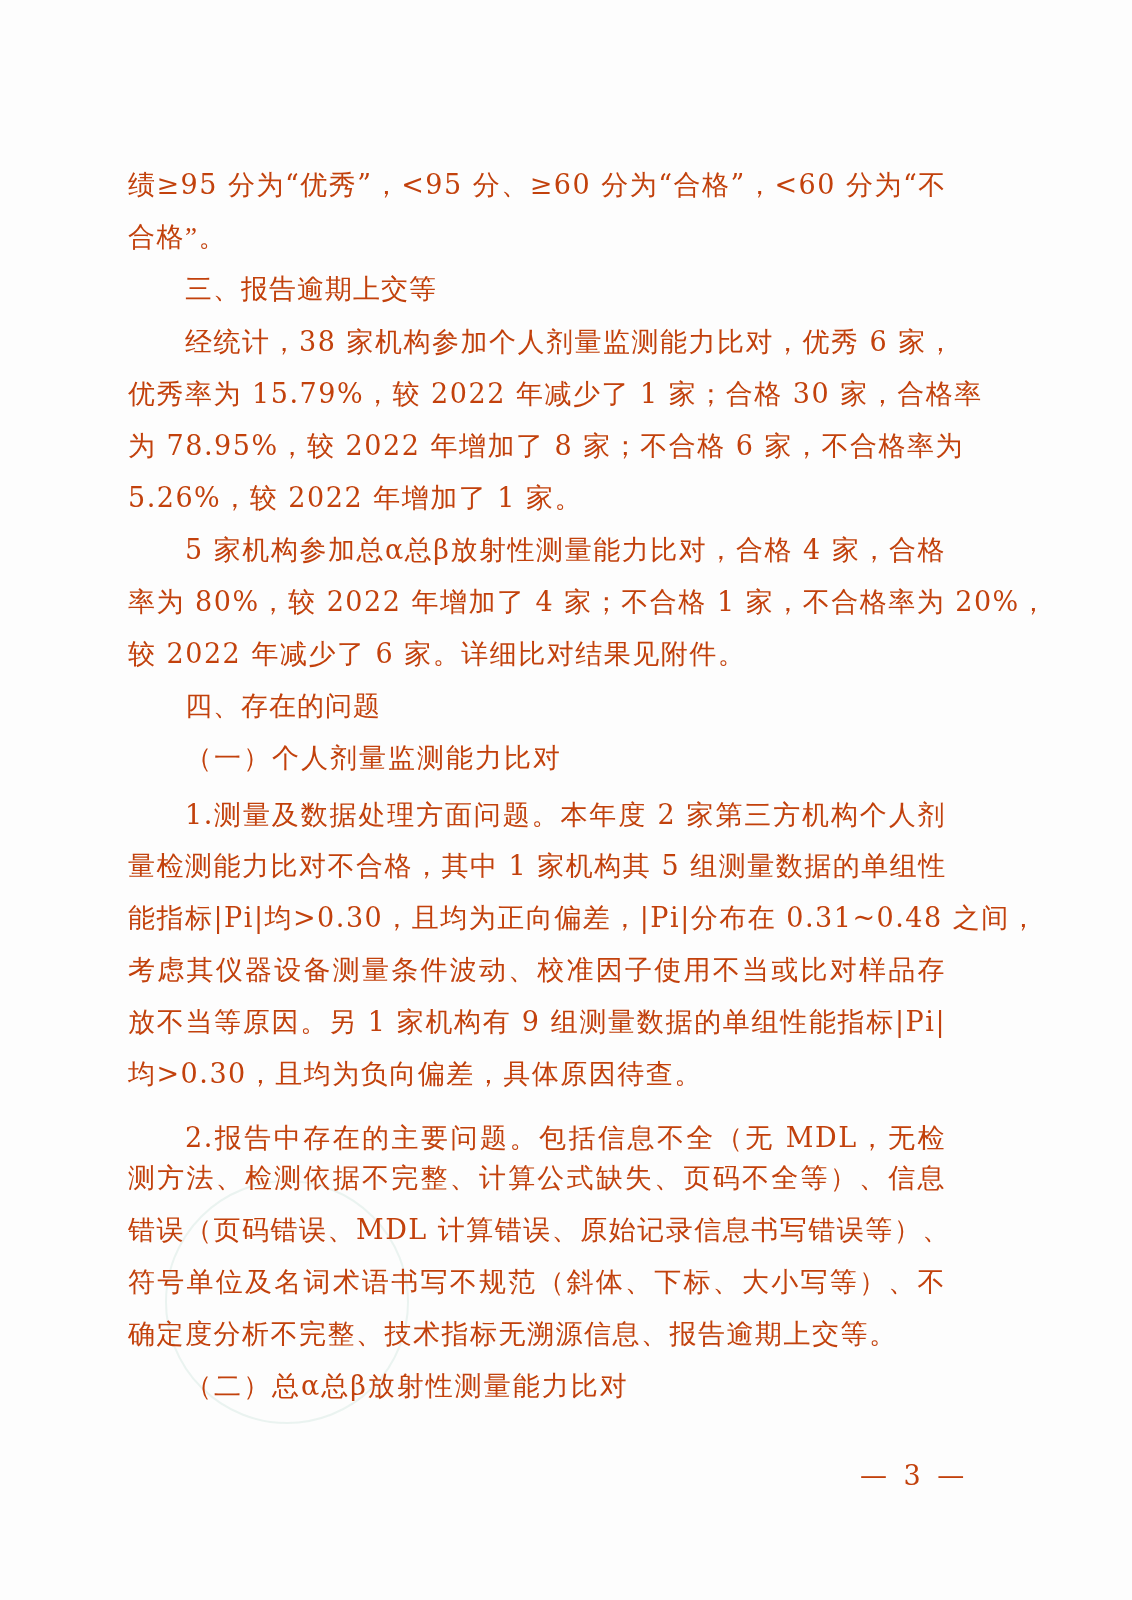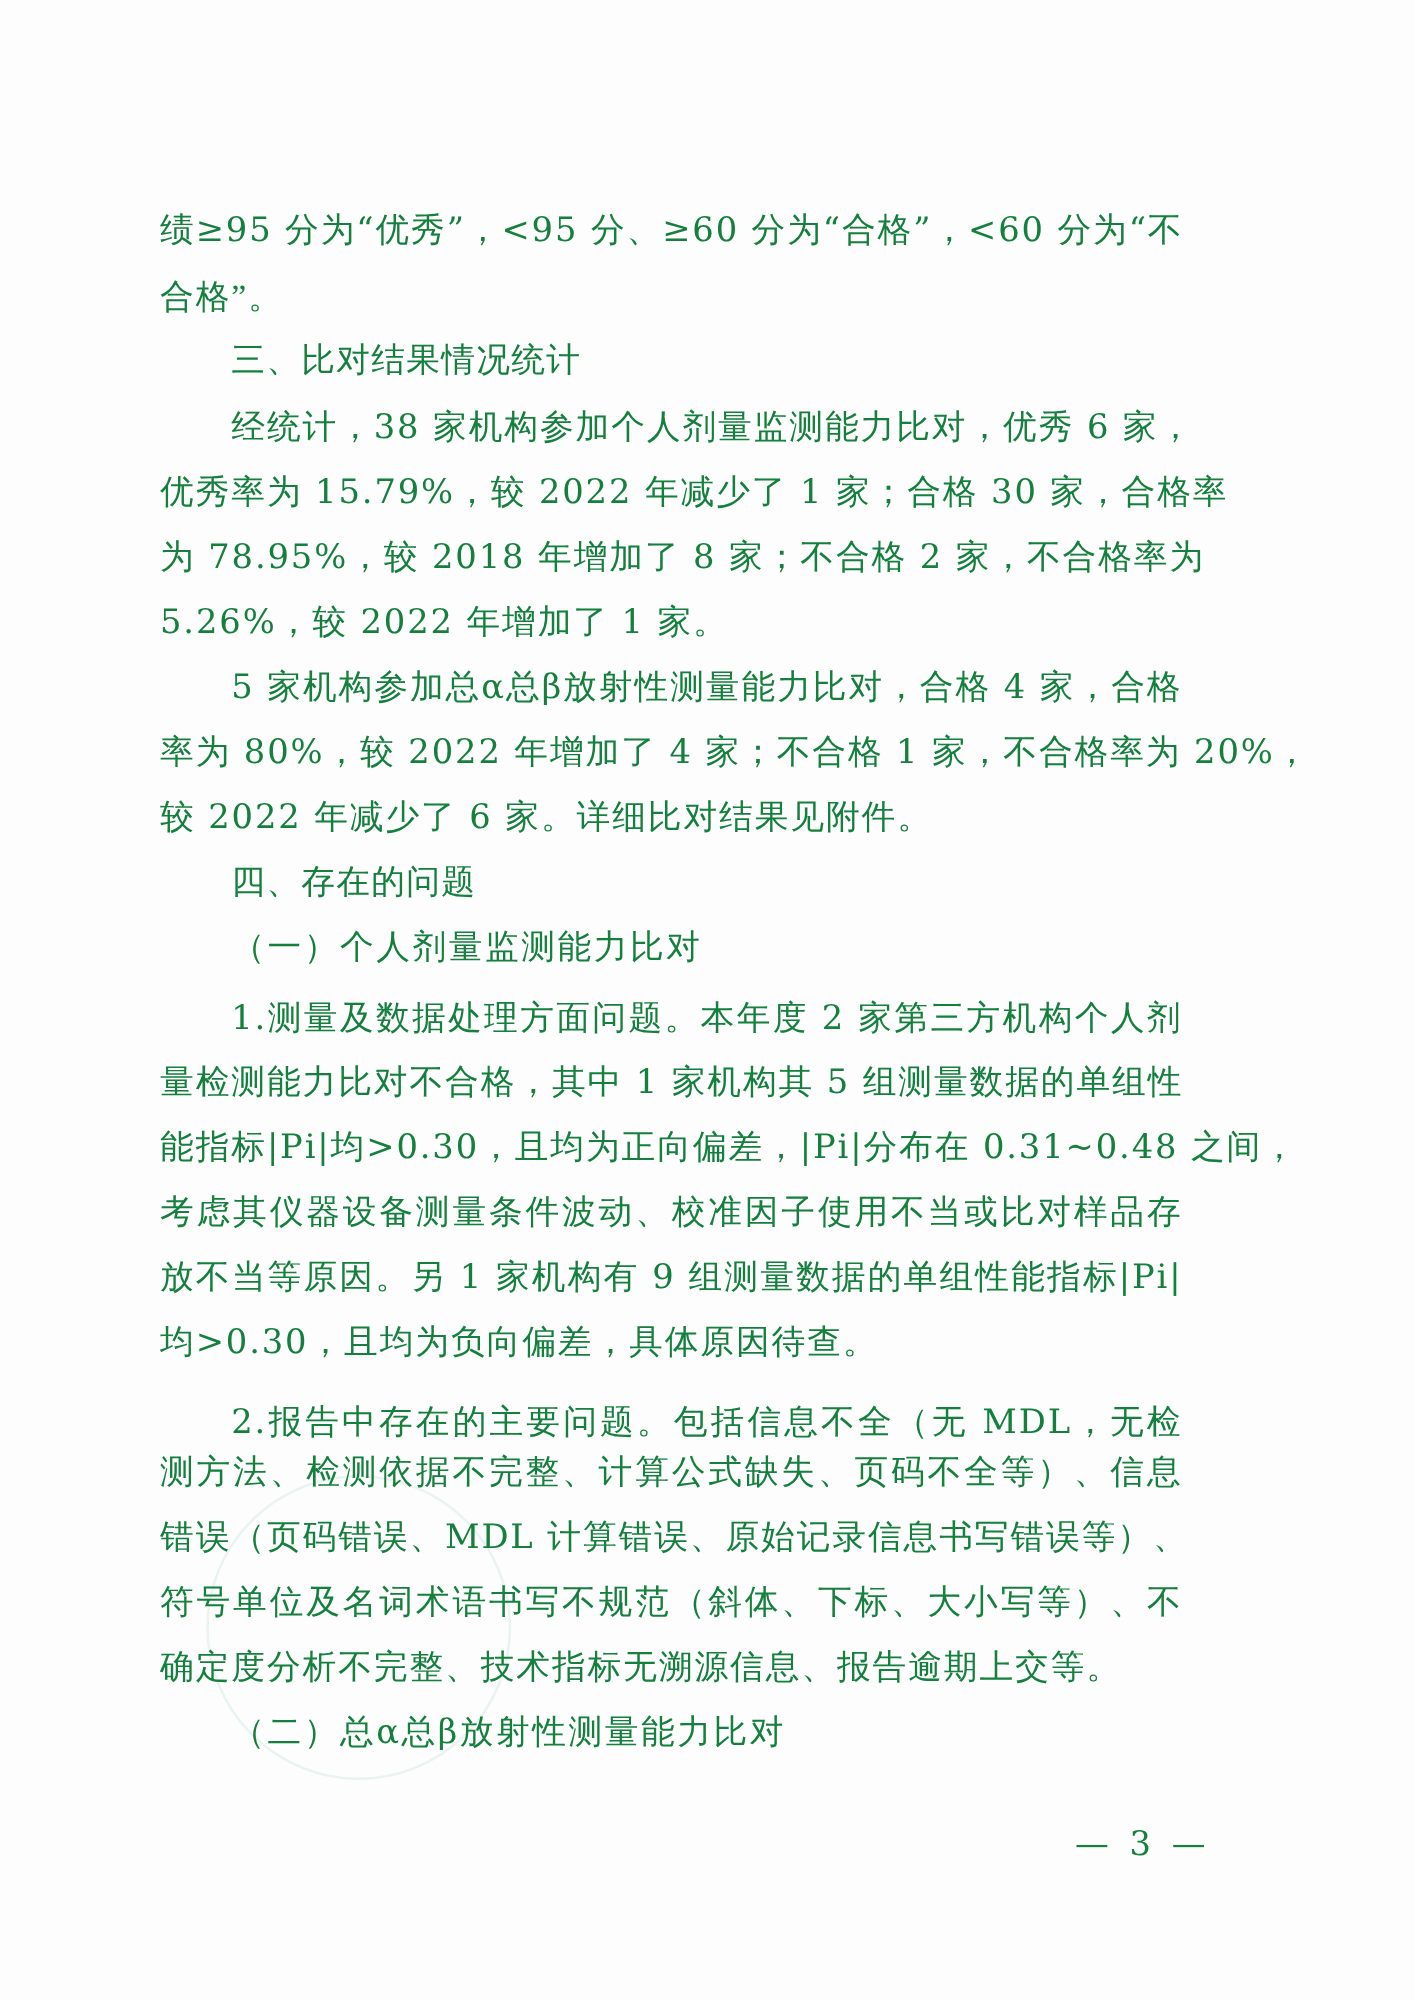--- a/index.html
+++ b/index.html
@@ -1,20 +1,20 @@
 <!DOCTYPE html>
 <html><head>
   <meta charset="utf-8">
   <style>
     html, body { margin: 0; padding: 0; background: #ffffff; }
     body { width: 1132px; height: 1600px; position: relative; overflow: hidden; }
     .page {
       position: absolute; left: 0; top: 0; width: 1132px; height: 1600px;
       background: #fdfdfd;
-      color: #15803d;
+      color: #c2410c;
       font-family: "DejaVu Serif", "Liberation Serif", serif;
     }
     .line {
       position: absolute;
       left: 128px;
       width: 818px;
       font-size: 27px;
       line-height: 36px;
       white-space: nowrap;
       letter-spacing: 1.5px;
@@ -42,24 +42,24 @@
     }
   </style>
 </head>
 <body>
 
 <div class="page">
   <div class="stamp"></div>
   <div id="lines">
       <div class="line" style="top: 167px;">绩≥95 分为“优秀”，&lt;95 分、≥60 分为“合格”，&lt;60 分为“不</div>
       <div class="line last" style="top: 219px; font-family: Liberation Serif, serif;">合格”。</div>
-      <div class="line heading indent" style="top: 271px;">三、比对结果情况统计</div>
+      <div class="line heading indent" style="top: 271px;">三、报告逾期上交等</div>
       <div class="line indent" style="top: 324px;">经统计，38 家机构参加个人剂量监测能力比对，优秀 6 家，</div>
       <div class="line" style="top: 376px;">优秀率为 15.79%，较 2022 年减少了 1 家；合格 30 家，合格率</div>
-      <div class="line" style="top: 428px;">为 78.95%，较 2018 年增加了 8 家；不合格 2 家，不合格率为</div>
+      <div class="line" style="top: 428px;">为 78.95%，较 2022 年增加了 8 家；不合格 6 家，不合格率为</div>
       <div class="line last" style="top: 480px;">5.26%，较 2022 年增加了 1 家。</div>
       <div class="line indent" style="top: 532px;">5 家机构参加总α总β放射性测量能力比对，合格 4 家，合格</div>
       <div class="line" style="top: 584px;">率为 80%，较 2022 年增加了 4 家；不合格 1 家，不合格率为 20%，</div>
       <div class="line last" style="top: 636px;">较 2022 年减少了 6 家。详细比对结果见附件。</div>
       <div class="line heading indent" style="top: 688px;">四、存在的问题</div>
       <div class="line subheading" style="top: 740px;">（一）个人剂量监测能力比对</div>
       <div class="line indent" style="top: 797px;">1.测量及数据处理方面问题。本年度 2 家第三方机构个人剂</div>
       <div class="line" style="top: 848px;">量检测能力比对不合格，其中 1 家机构其 5 组测量数据的单组性</div>
       <div class="line" style="top: 900px;">能指标|Pi|均&gt;0.30，且均为正向偏差，|Pi|分布在 0.31~0.48 之间，</div>
       <div class="line" style="top: 952px;">考虑其仪器设备测量条件波动、校准因子使用不当或比对样品存</div>

